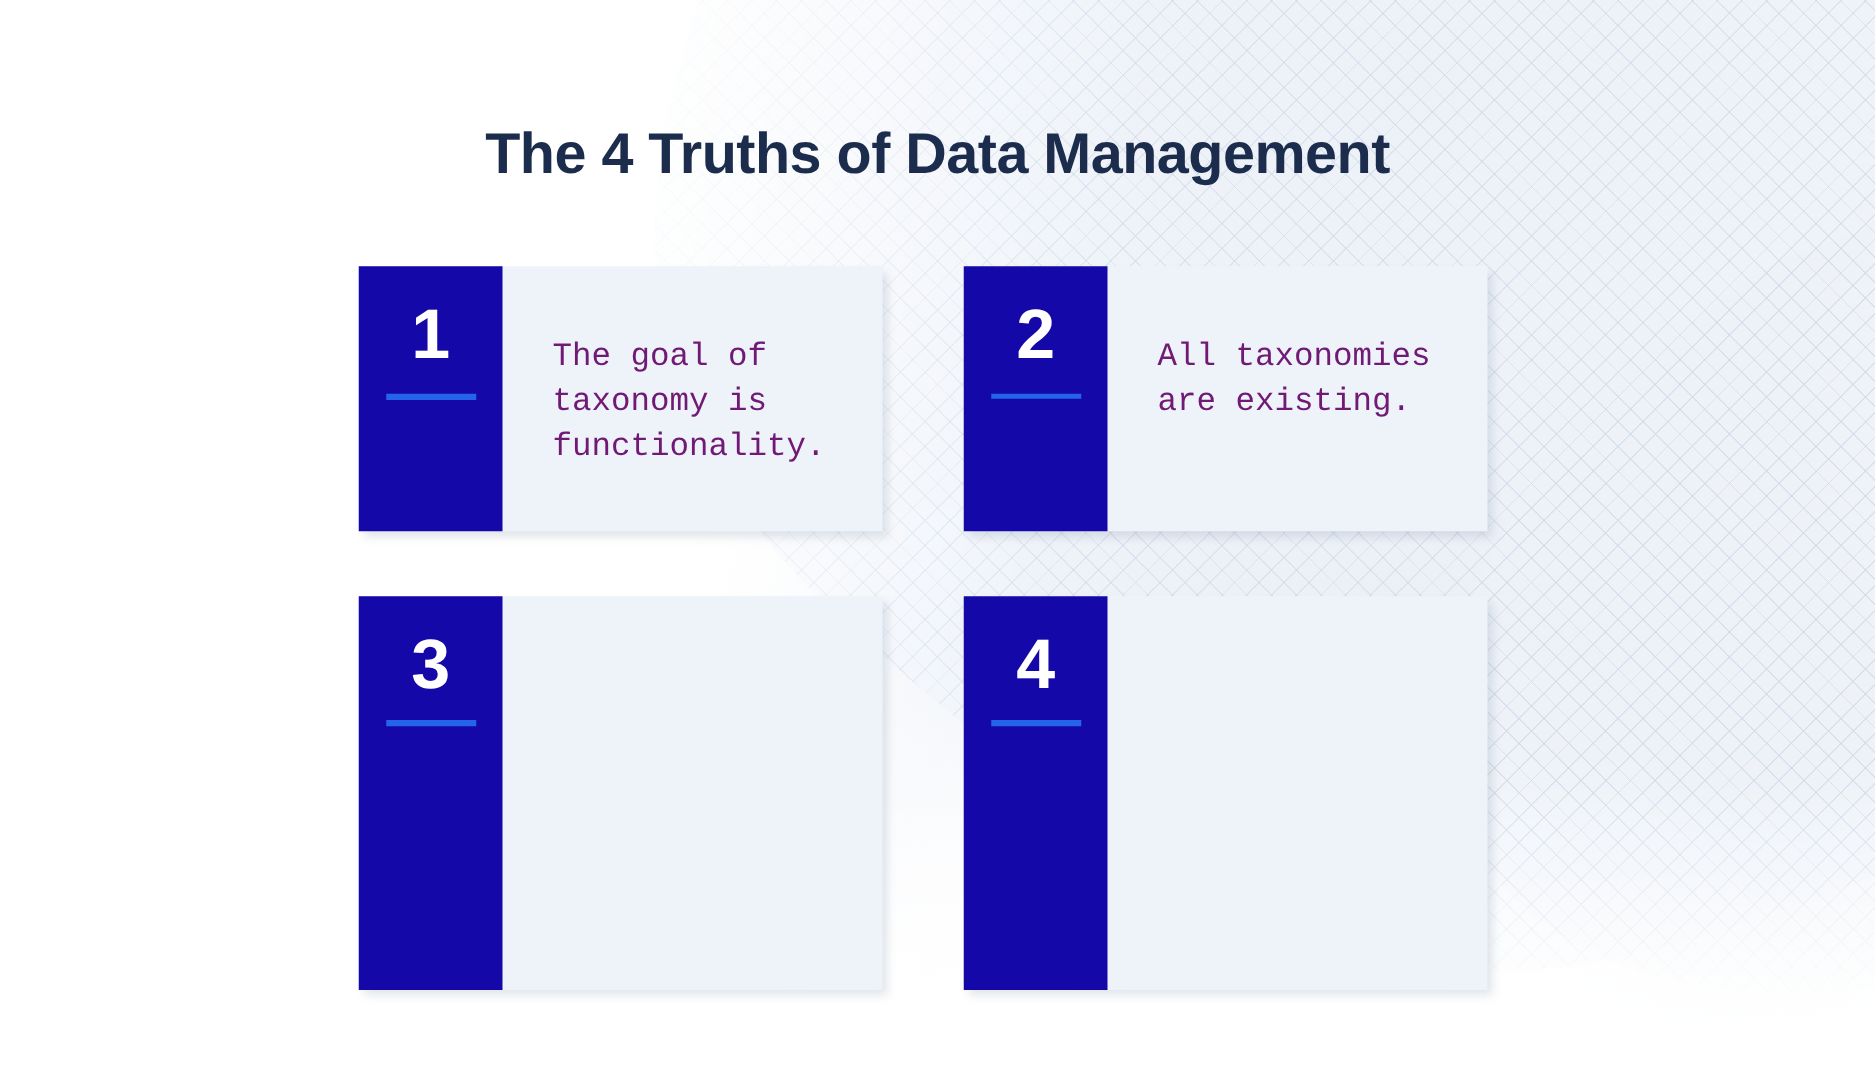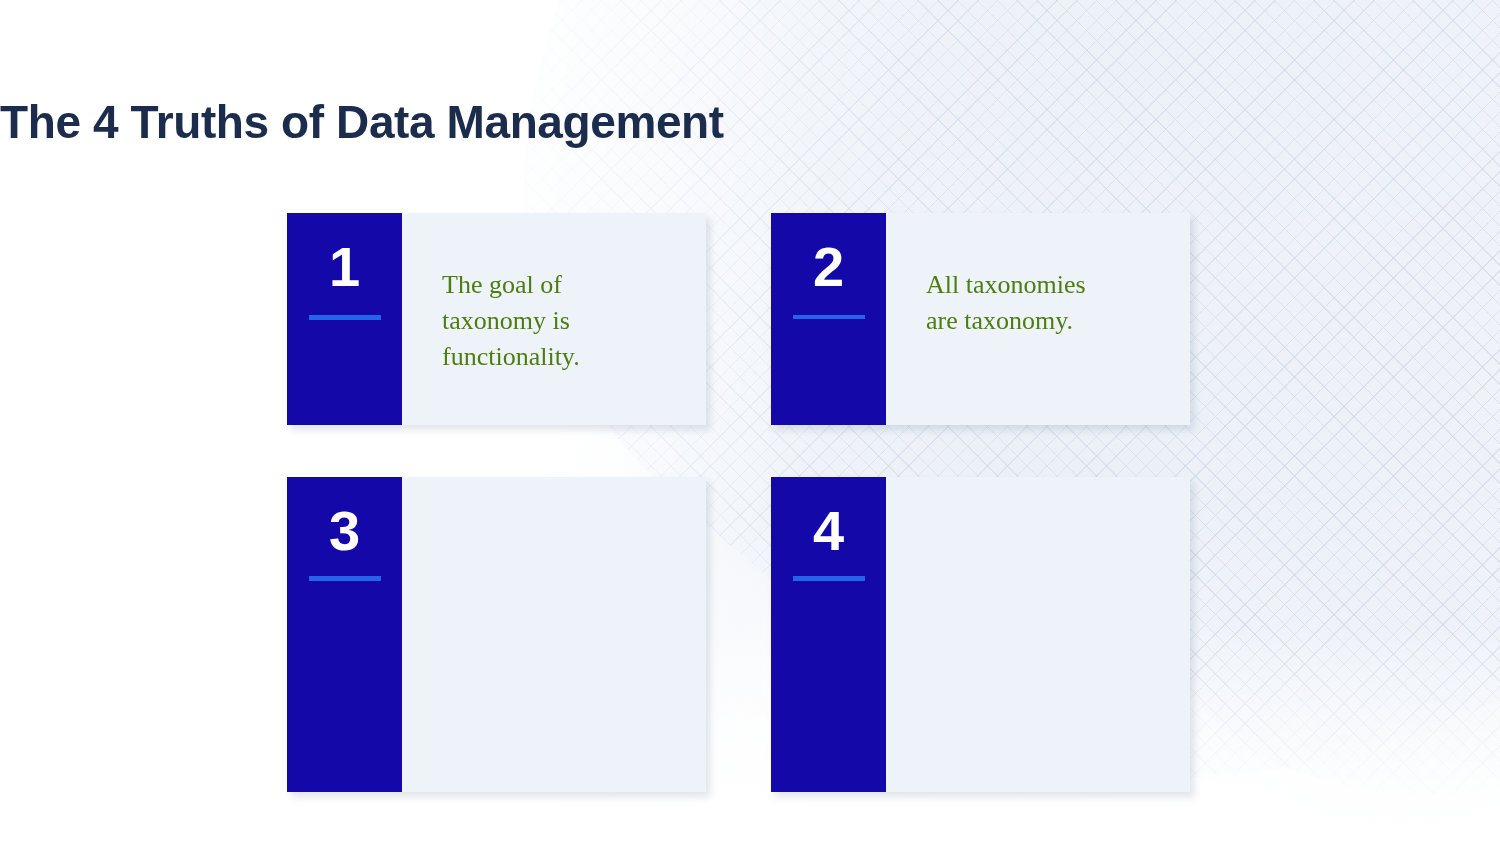--- a/index.html
+++ b/index.html
@@ -112,21 +112,21 @@
     height: 240px;
     background: linear-gradient(to top, rgba(255,255,255,1) 0%, rgba(255,255,255,0.85) 35%, rgba(255,255,255,0) 100%);
   }
 
   
   .title {
     position: absolute;
     left: 0;
     right: 0;
     top: 64px;
-    text-align: left;
+    text-align: center;
     font-size: 46px;
     font-weight: 700;
     letter-spacing: -0.4px;
     color: #1c2c4c;
     font-family: "Liberation Sans", "DejaVu Sans", sans-serif;
   }
 
   
   .grid {
     position: absolute;
@@ -180,22 +180,22 @@
   .card .badge-rule.thin { height: 4px; }
 
   .card-body {
     flex: 1 1 auto;
     padding: 28px 18px 24px 40px;
     box-sizing: border-box;
   }
   .card-text {
     font-size: 26px;
     line-height: 36px;
-    color: #4d7c0f;
-    font-family: Liberation Serif, serif;
+    color: #701a75;
+    font-family: Liberation Mono, monospace;
     white-space: pre-line;
   }
 </style>
 </head>
 <body>
 
 <div id="slide">
 
   <div class="bg-layer">
     <div class="bg-blobs">
@@ -227,21 +227,21 @@
         </div>
       </div>
 
       <div class="card row1">
         <div class="card-badge">
           <div class="badge-number">2</div>
           <div class="badge-rule thin"></div>
         </div>
         <div class="card-body">
           <p class="card-text">All taxonomies
-are taxonomy.</p>
+are existing.</p>
         </div>
       </div>
 
     </div>
 
     <div class="grid-row">
 
       <div class="card row2">
         <div class="card-badge">
           <div class="badge-number">3</div>

